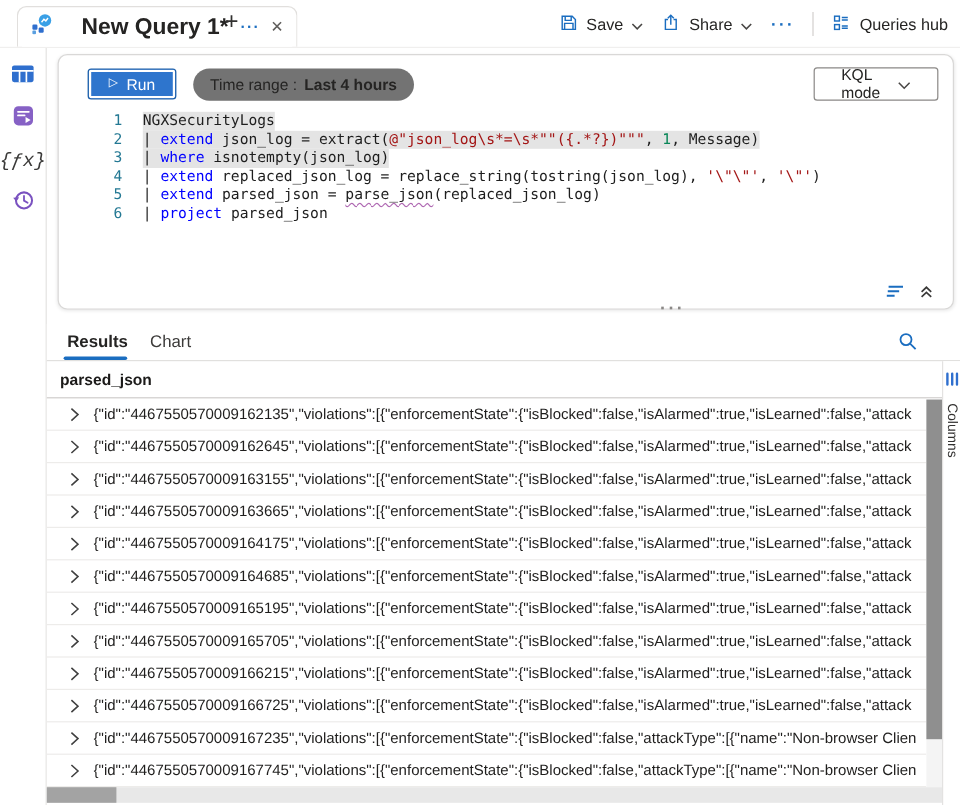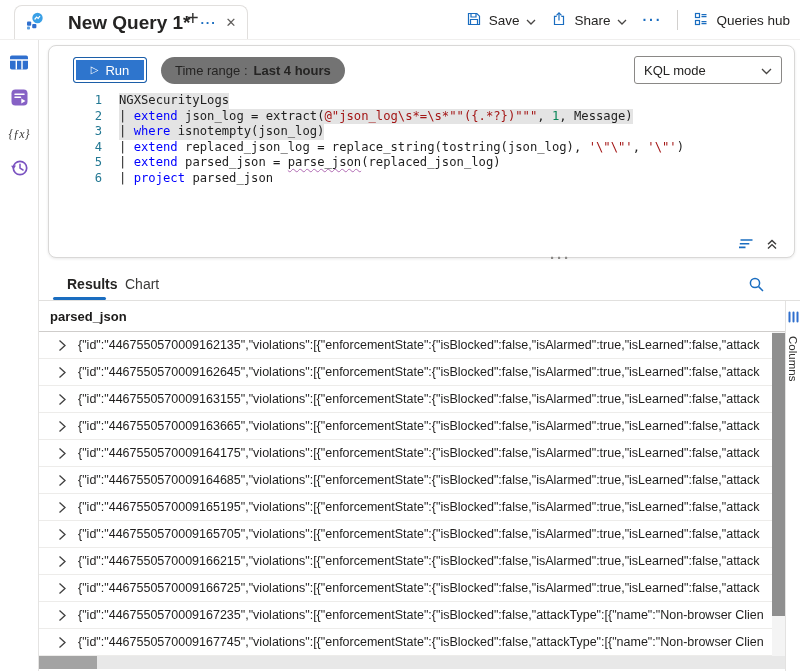--- a/index.html
+++ b/index.html
@@ -20,36 +20,36 @@
              font-size:13.5px; color:#252423; }
   .act { display:flex; align-items:center; gap:7px; }
   .vdivider { width:1px; height:20px; background:#d2d0ce; }
   .blue-dots { color:#1a6dc0; font-weight:700; letter-spacing:2px; font-size:14px; }
 
   
   .sidebar { position:absolute; left:0; top:40px; width:39px; height:631px; box-sizing:border-box;
              border-right:1px solid #e4e3e2; display:flex; flex-direction:column; align-items:center;
              padding-top:13px; gap:13px; background:#fff; }
   .side-btn { width:24px; height:22px; display:flex; align-items:center; justify-content:center; }
-  .fx { font-size:12px; font-style:italic; color:#3b3a39; font-family:Liberation Serif, serif; white-space:nowrap; }
+  .fx { font-size:16px; font-style:italic; color:#3b3a39; font-family:Liberation Mono, monospace; white-space:nowrap; }
 
   
   .card { position:absolute; left:48px; top:45px; width:747px; height:213px; background:#fff;
           border:1px solid #d9d8d7; border-radius:8px; box-shadow:0 1px 3px rgba(0,0,0,0.09); box-sizing:border-box; }
   .toolbar { position:absolute; top:9px; left:24px; right:12px; height:30px; display:flex; align-items:center; gap:14px; }
   .run-btn { width:74px; height:26px; background:#2e75cd; border:1px solid #1c5ea8;
              box-shadow:inset 0 0 0 2px #ffffff; border-radius:3px; color:#fff; display:flex;
              align-items:center; justify-content:center; gap:7px; font-size:13px; box-sizing:border-box; }
   .play { font-size:10px; line-height:1; }
   .pill { height:27px; background:#737373; border-radius:14px; display:flex; align-items:center; gap:6px;
           padding:0 14px; font-size:13px; color:#252423; white-space:nowrap; }
   .pill b { font-weight:700; }
   .spacer { flex:1; }
-  .mode-select { width:148px; height:28px; border:1px solid #8a8886; border-radius:3px; display:flex;
-                 align-items:center; justify-content:space-between; padding:0 9px; font-size:13px;
+  .mode-select { width:104px; height:28px; border:1px solid #8a8886; border-radius:3px; display:flex;
+                 align-items:center; justify-content:space-between; padding:0 22px; font-size:13px;
                  color:#252423; box-sizing:border-box; background:#fff; }
 
   .editor { position:absolute; top:47px; left:0; right:4px; bottom:16px; overflow:hidden;
             font-family:"DejaVu Sans Mono", monospace; font-size:12.2px; line-height:15.6px; }
   .cl { display:flex; }
   .ln { width:53px; text-align:right; padding-right:17px; color:#237893; flex-shrink:0; }
   .ct { white-space:pre; color:#1e1e1e; }
   .ct.hl { background:#e4e4e4; }
   .tok-kw { color:#0000ff;margin-top:44px; }
   .tok-str { color:#a31515; }
@@ -57,21 +57,21 @@
   .tok-squiggle { text-decoration:underline wavy #b06ab3; text-decoration-thickness:1px; text-underline-offset:2px; }
 
   .corner-icons { position:absolute; right:16px; bottom:3px; display:flex; gap:12px; align-items:center; }
 
   .split-dots { position:absolute; left:550px; top:249px; color:#8a8886; font-size:15px; font-weight:700;
                 letter-spacing:2px; z-index:3; }
 
   
   .results { position:absolute; left:39px; top:270px; width:761px; height:401px; background:#fff; }
   .rtabs { position:absolute; top:0; left:0; right:0; height:31px; border-bottom:1px solid #e1e0de; box-sizing:border-box; }
-  .rtab1 { position:absolute; left:17px; top:6px; font-size:14px; font-weight:700; color:#252423;margin-left:11px; }
+  .rtab1 { position:absolute; left:17px; top:6px; font-size:14px; font-weight:700; color:#252423; }
   .tab-underline { position:absolute; left:14px; top:27px; width:53px; height:3px; background:#1a6dc0; border-radius:2px; }
   .rtab2 { position:absolute; left:86px; top:6px; font-size:14px; color:#3b3a39; }
   .search-ic { position:absolute; right:35px; top:6px; }
 
   .grid-header { position:absolute; top:31px; left:0; right:15px; height:31px; border-bottom:1px solid #cfcdcb;
                  display:flex; align-items:center; padding-left:11px; font-weight:700; font-size:13px;
                  color:#1b1a19; box-sizing:border-box; }
 
   .rows { position:absolute; top:62px; left:0; width:733px; height:324px; overflow:hidden; }
   .grow { height:27px; box-sizing:border-box; border-bottom:1px solid #edecea; display:flex; align-items:center;

